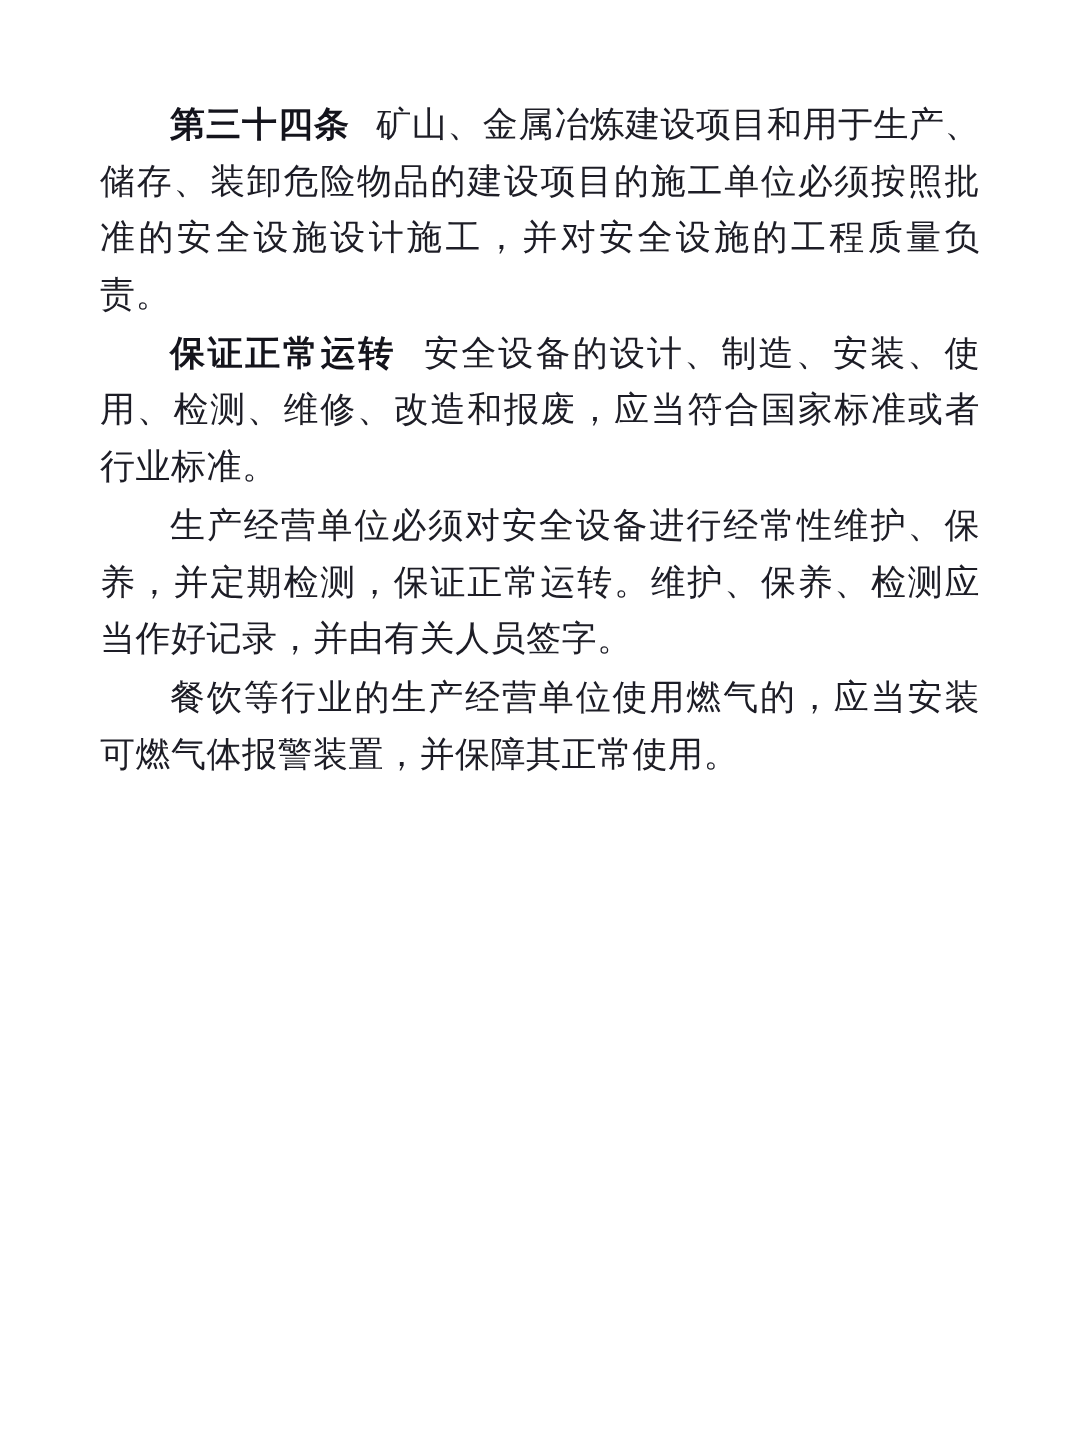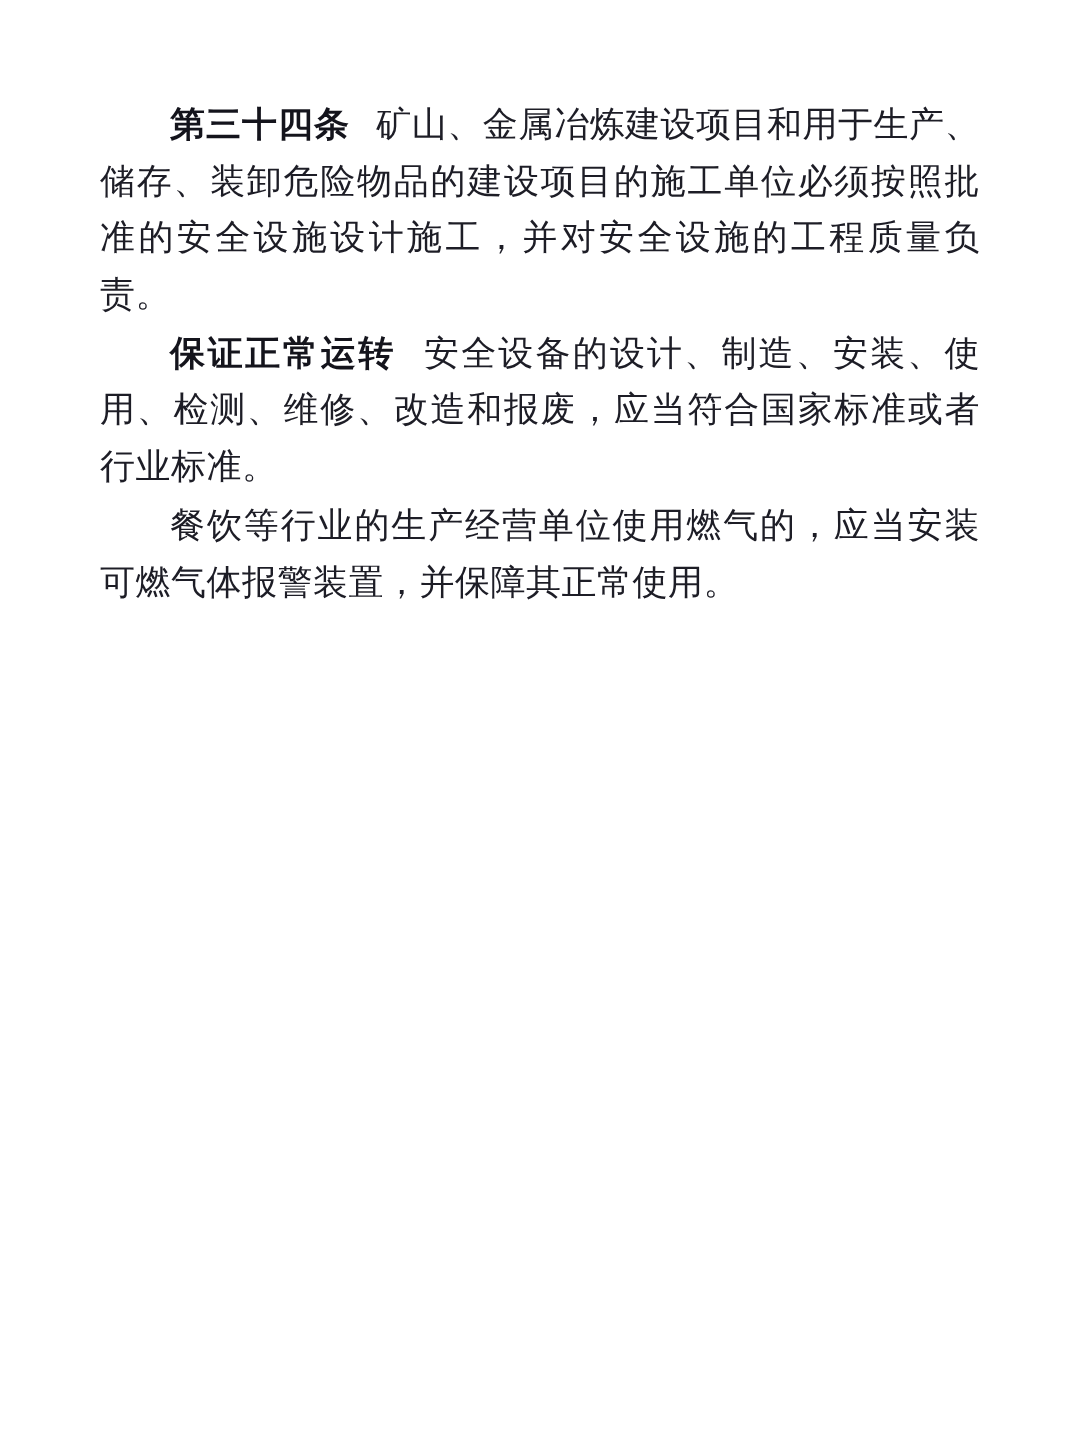--- a/index.html
+++ b/index.html
@@ -53,20 +53,23 @@
     <p class="para">
       <span class="article-label">第三十四条</span><span class="article-gap"></span><span>矿山、金属冶炼建设项目和用于生产、储存、装卸危险物品的建设项目的施工单位必须按照批准的安全设施设计施工，并对安全设施的工程质量负责。</span>
     </p>
 
 
 
     <p class="para">
       <span class="article-label">保证正常运转</span><span class="article-gap"></span><span>安全设备的设计、制造、安装、使用、检测、维修、改造和报废，应当符合国家标准或者行业标准。</span>
     </p>
 
+    <p class="para">
+      <span>生产经营单位必须对安全设备进行经常性维护、保养，并定期检测，保证正常运转。维护、保养、检测应当作好记录，并由有关人员签字。</span>
+    </p>
 
 
     <p class="para">
       <span>餐饮等行业的生产经营单位使用燃气的，应当安装可燃气体报警装置，并保障其正常使用。</span>
     </p>
 
   </div>
 </div>
 
 </body></html>

